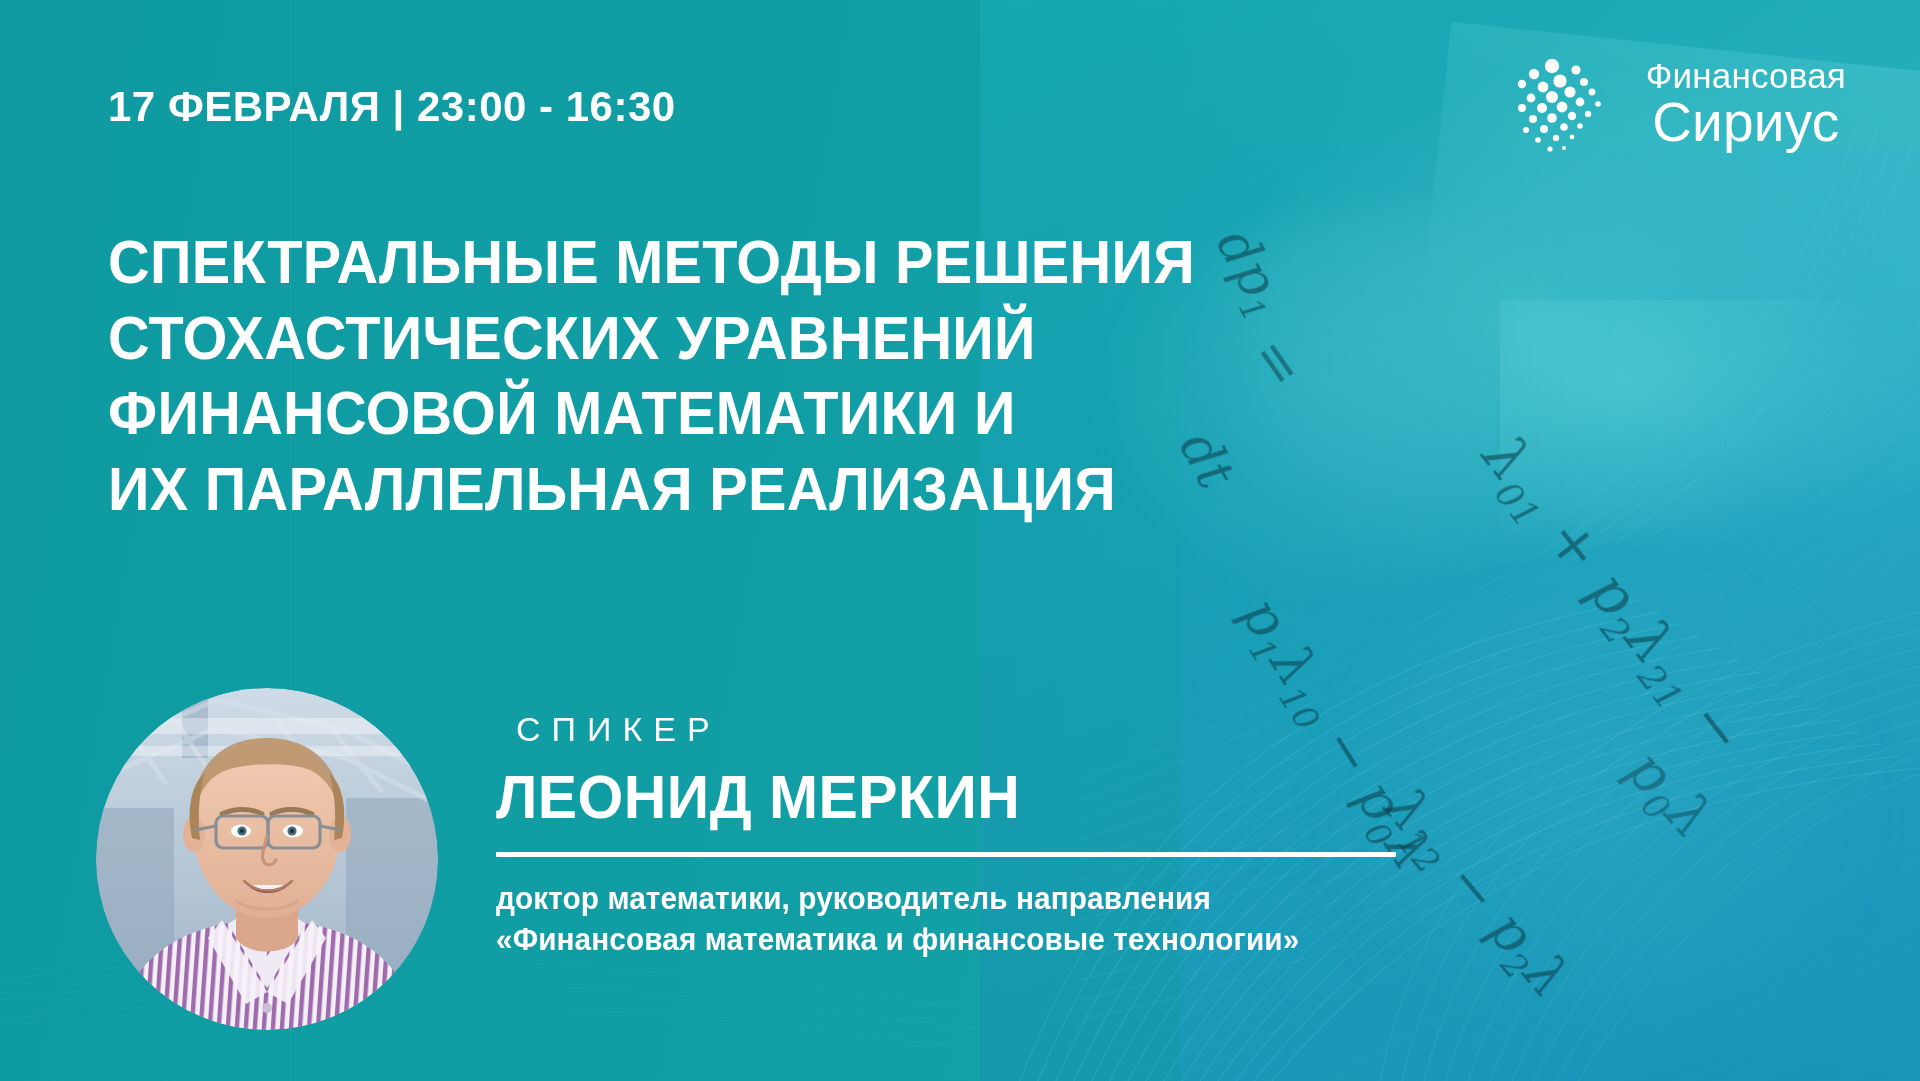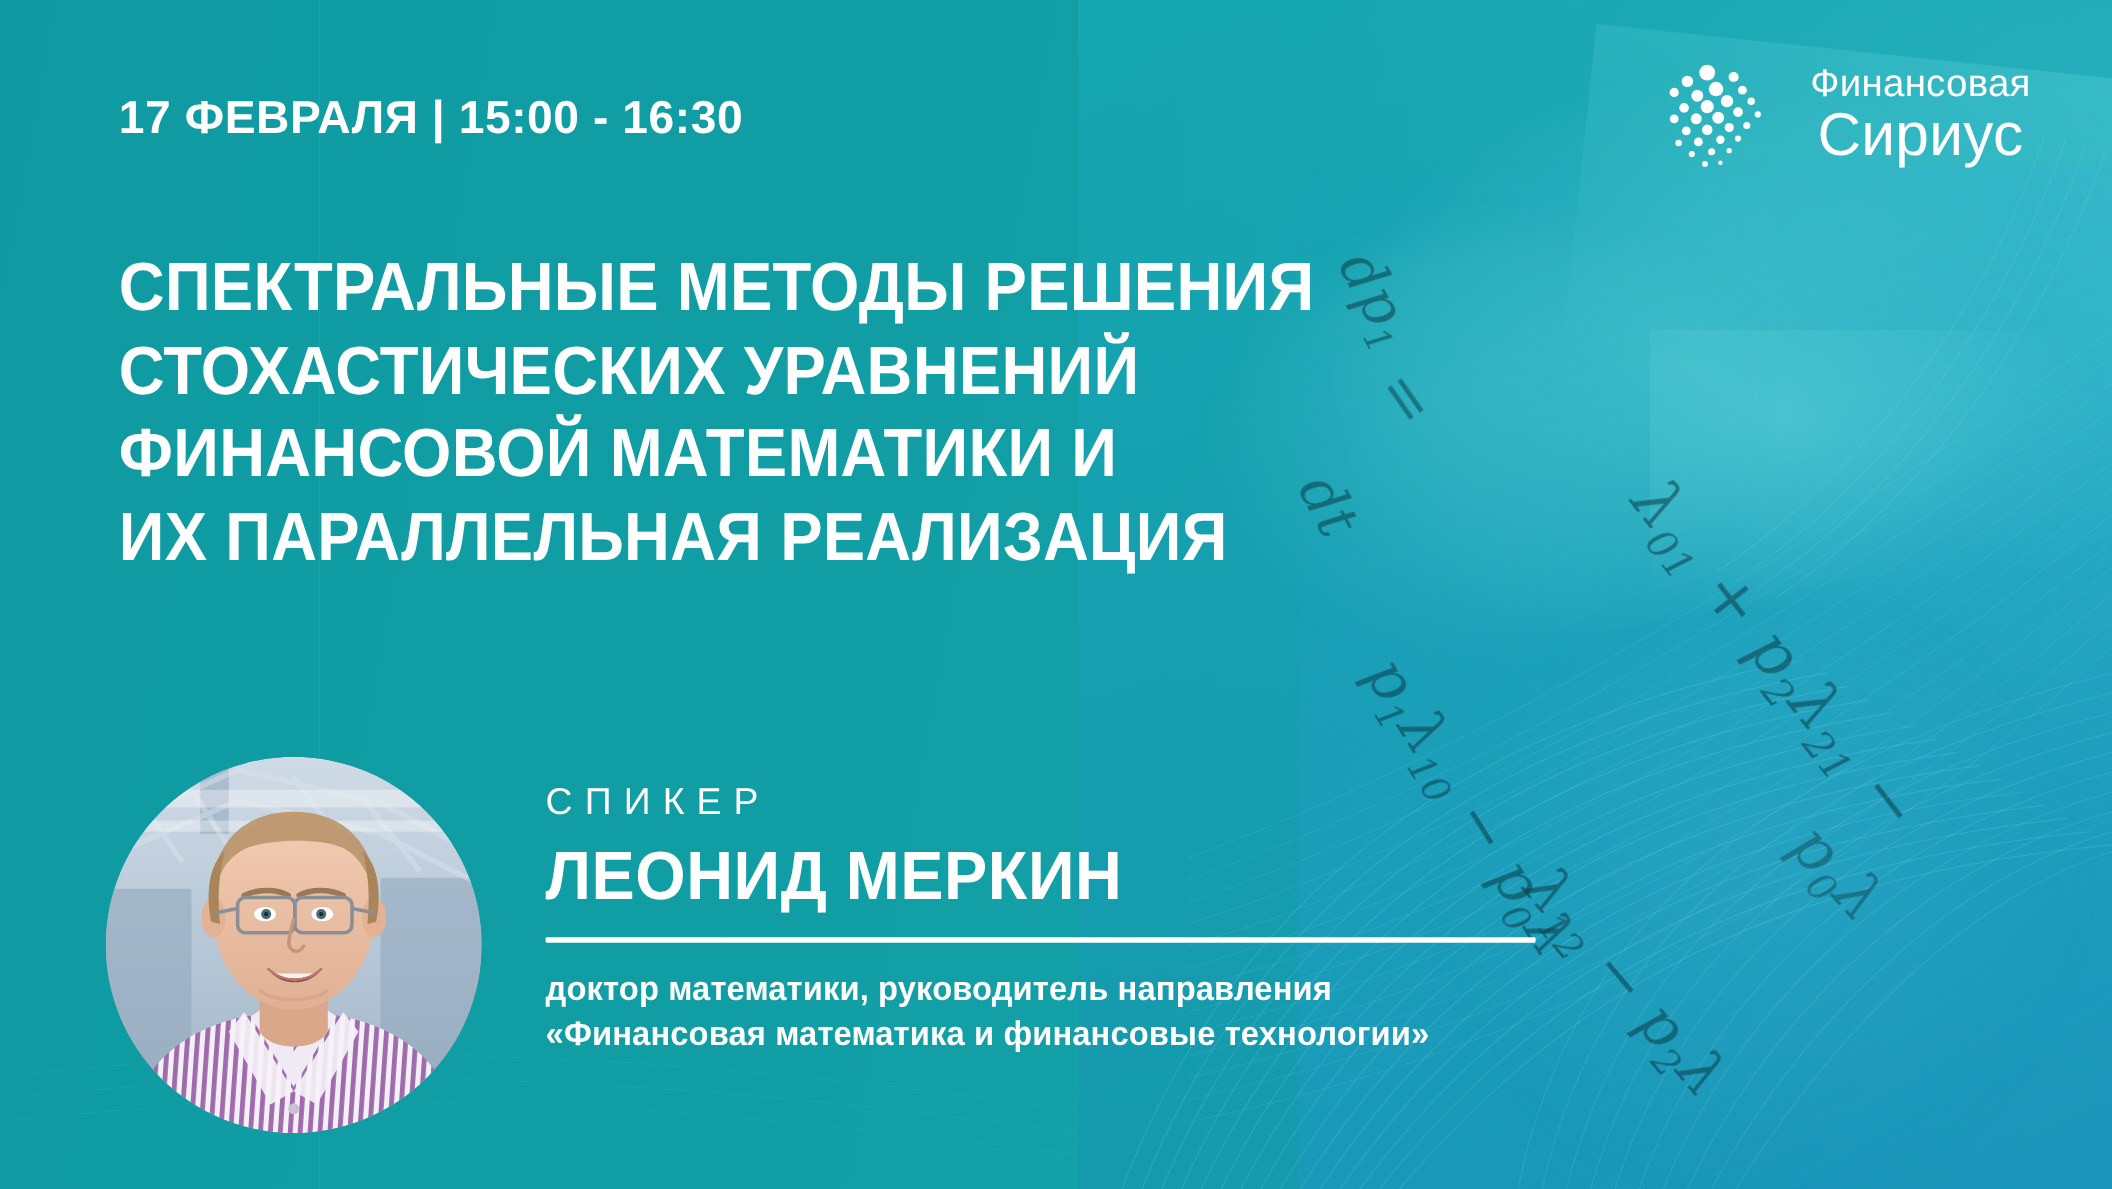--- a/index.html
+++ b/index.html
@@ -127,21 +127,21 @@
     position:absolute;left:96px;top:688px;width:342px;height:342px;
     border-radius:50%;overflow:hidden;
     box-shadow:0 0 0 0 rgba(0,0,0,0);
   }
   .photo svg{display:block;width:100%;height:100%;}
 
   
   .speaker{position:absolute;left:496px;top:712px;width:920px;}
   .speaker-label{
     font-size:34px;font-weight:300;color:#ffffff;
-    letter-spacing:11px;line-height:1;
+    letter-spacing:11px;line-height:1;margin-left:20px;
   }
   .speaker-name{
     margin-top:20px;
     font-size:62px;font-weight:700;color:#ffffff;
     letter-spacing:.5px;line-height:1;
     transform:scaleX(.95);transform-origin:left center;
   }
   .divider{
     margin-top:24px;width:900px;height:5px;background:#ffffff;border-radius:1px;
   }
@@ -244,21 +244,21 @@
     <div class="formula f2">dt</div>
     <div class="formula f3">=</div>
     <div class="formula f4">p<sub>1</sub>λ<sub>10</sub> − p<sub>0</sub>λ</div>
     <div class="formula f5">λ<sub>01</sub> + p<sub>2</sub>λ<sub>21</sub> −</div>
     <div class="formula f6">λ<sub>12</sub> − p<sub>2</sub>λ</div>
     <div class="formula f7">p<sub>0</sub>λ</div>
   </div>
 
   <div class="content">
 
-    <div class="date">17 ФЕВРАЛЯ | 15:00 - 16:30</div>
+    <div class="date">17 ФЕВРАЛЯ | 23:00 - 16:30</div>
 
     <div class="logo">
       <svg class="logo-mark" viewBox="0 0 112 112">
         <g fill="#ffffff">
           <circle cx="38" cy="18" r="7.2"></circle>
           <circle cx="62" cy="22" r="4.6"></circle>
           <circle cx="20" cy="26" r="5.2"></circle>
           <circle cx="46" cy="33" r="6.6"></circle>
           <circle cx="70" cy="34" r="4.0"></circle>
           <circle cx="29" cy="39" r="5.4"></circle>

